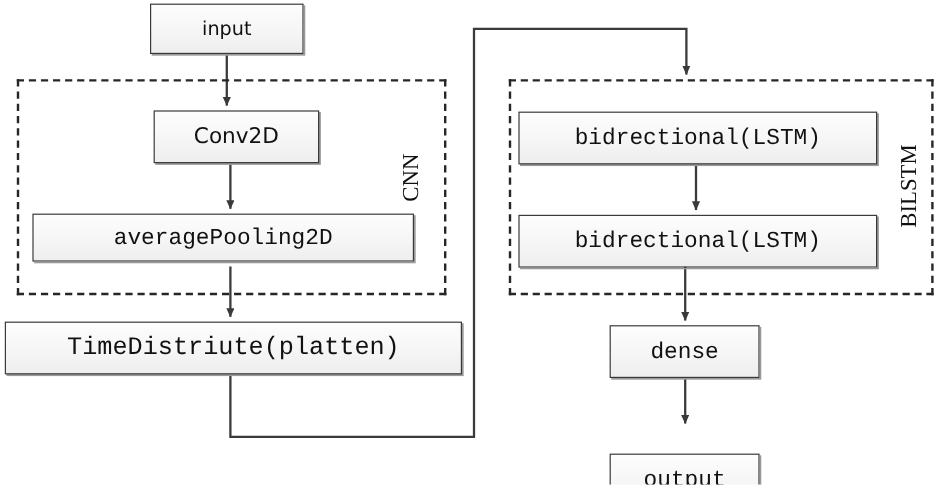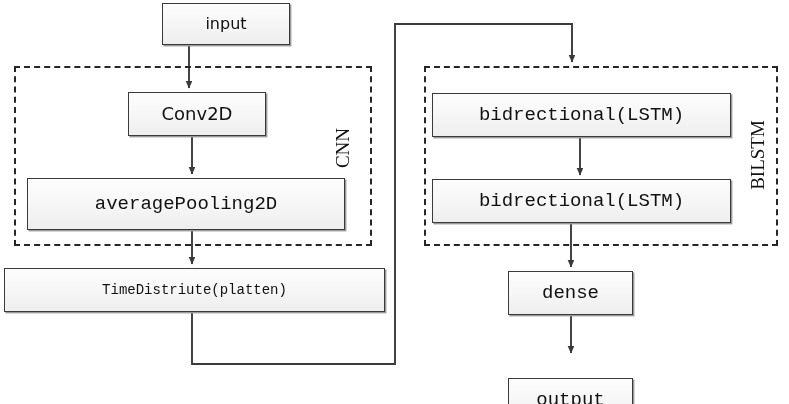--- a/index.html
+++ b/index.html
@@ -91,34 +91,34 @@
       <line x1="571" y1="315" x2="571" y2="353" marker-end="url(#arrowhead)"></line>
     </g>
   </svg>
 
   <div class="group" style="left: 14px; top: 66px; width: 358px; height: 180px;"></div>
   <div class="group-label" style="left: 303px; top: 137px; width: 80px; text-align: center; font-size: 19px;">CNN</div>
 
   <div class="group" style="left: 424px; top: 66px; width: 354px; height: 180px;"></div>
   <div class="group-label" style="left: 718px; top: 144px; width: 80px; text-align: center; font-size: 19px;">BILSTM</div>
 
-  <div class="node" style="left: 125px; top: 3px; width: 128px; height: 42px; margin-left: 37px;">
+  <div class="node" style="left: 125px; top: 3px; width: 128px; height: 42px;">
     <span class="node-label sans" style="font-size: 16px;">input</span>
   </div>
 
   <div class="node" style="left: 128px; top: 92px; width: 138px; height: 44px; text-align: center;">
     <span class="node-label sans" style="font-size: 18px;">Conv2D</span>
   </div>
 
-  <div class="node" style="left: 27px; top: 178px; width: 318px; height: 52px;">
+  <div class="node" style="left: 27px; top: 178px; width: 318px; height: 40px;">
     <span class="node-label" style="font-size: 19px;">averagePooling2D</span>
   </div>
 
   <div class="node" style="left: 4px; top: 268px; width: 381px; height: 44px;">
-    <span class="node-label" style="font-size: 14px;">TimeDistriute(platten)</span>
+    <span class="node-label" style="font-size: 21px;">TimeDistriute(platten)</span>
   </div>
 
   <div class="node" style="left: 432px; top: 93px; width: 299px; height: 44px;">
     <span class="node-label" style="font-size: 19px;">bidrectional(LSTM)</span>
   </div>
 
   <div class="node" style="left: 432px; top: 179px; width: 299px; height: 44px;">
     <span class="node-label" style="font-size: 19px;">bidrectional(LSTM)</span>
   </div>
 

